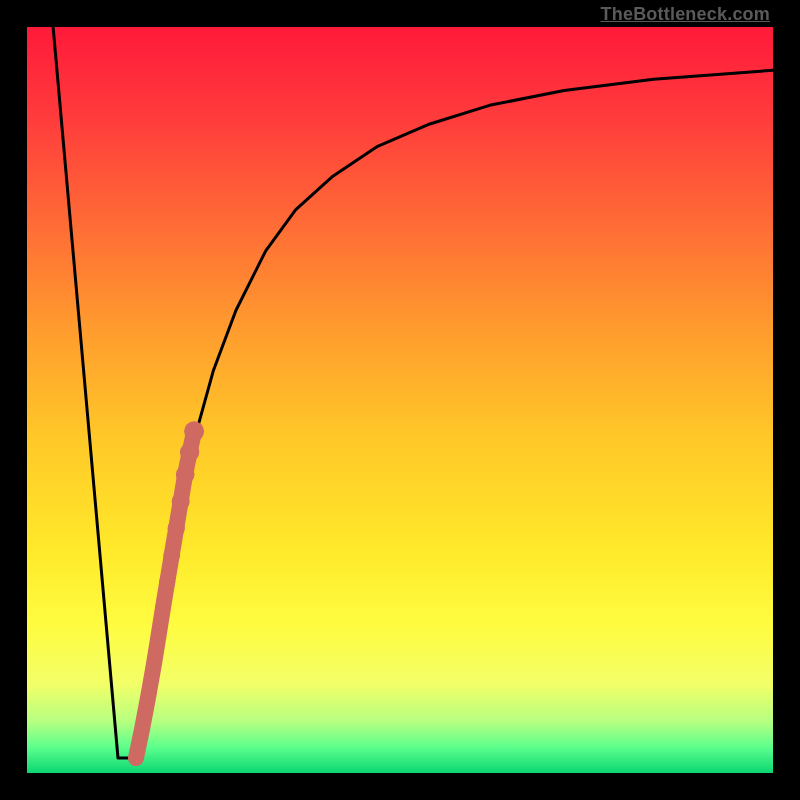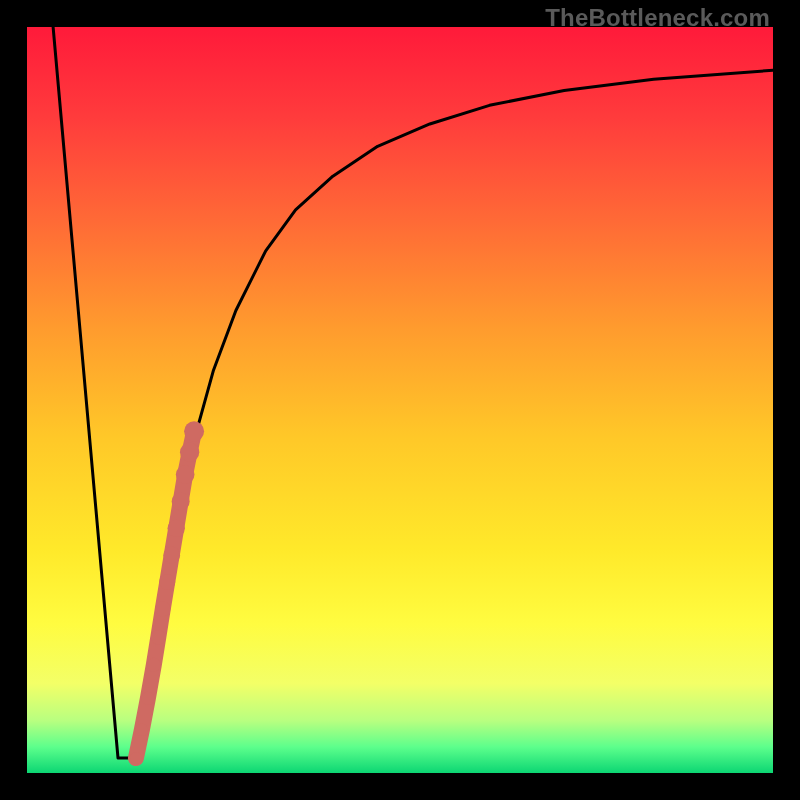--- a/index.html
+++ b/index.html
@@ -28,24 +28,25 @@
   }
   .gradient-bg {
     position: absolute;
     left: 0; top: 0; right: 0; bottom: 0;
   }
   .watermark {
     position: absolute;
     top: 4px;
     right: 30px;
     font-family: Arial, Helvetica, sans-serif;
-    font-size: 24px;
+    font-size: 18px;
     font-weight: 600;
     color: #5a5a5a;
     letter-spacing: 0.2px;
+    text-decoration: underline;
   }
   svg.curves {
     position: absolute;
     left: 0; top: 0;
     width: 746px;
     height: 746px;
     overflow: visible;
   }
 </style>
 </head>

